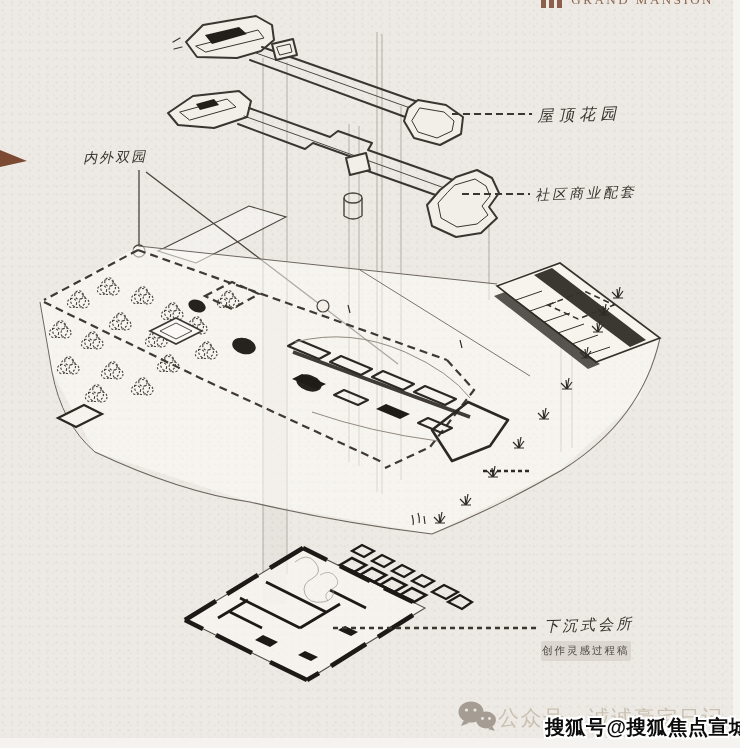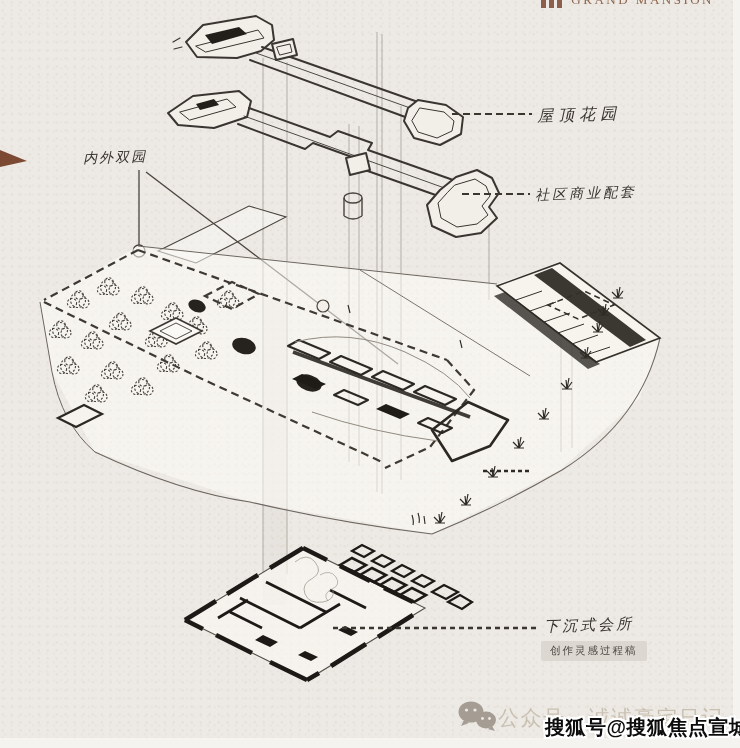--- a/index.html
+++ b/index.html
@@ -28,21 +28,21 @@
     transform:rotate(-2deg);white-space:nowrap;
   }
   .co-roof{left:537px;top:105px;font-size:16px;letter-spacing:5px;}
   .co-comm{left:535px;top:185px;font-size:14px;letter-spacing:3px;}
   .co-garden{left:83px;top:149px;font-size:14px;letter-spacing:2px;}
   .co-club{left:544px;top:616px;font-size:15px;letter-spacing:3px;}
 
   .note-box{
     position:absolute;left:541px;top:641px;z-index:3;
     background:#dcd8d1;color:#4e4943;font-size:10.5px;letter-spacing:2px;
-    padding:3px 9px;border-radius:2px;white-space:nowrap;
+    padding:3px 1px;border-radius:2px;white-space:nowrap;
   }
 
   
   .logo{position:absolute;right:26px;top:0;height:11px;overflow:hidden;z-index:5;}
   .logo-inner{display:flex;align-items:flex-end;gap:9px;transform:translateY(-8px);}
   .logo-bars{display:flex;gap:3px;}
   .logo-bars i{display:block;width:5px;height:16px;background:#8c5e4c;}
   .logo-text{
     font-family:"Liberation Serif","DejaVu Serif",serif;
     font-size:13px;color:#8f664f;letter-spacing:2.5px;white-space:nowrap;

